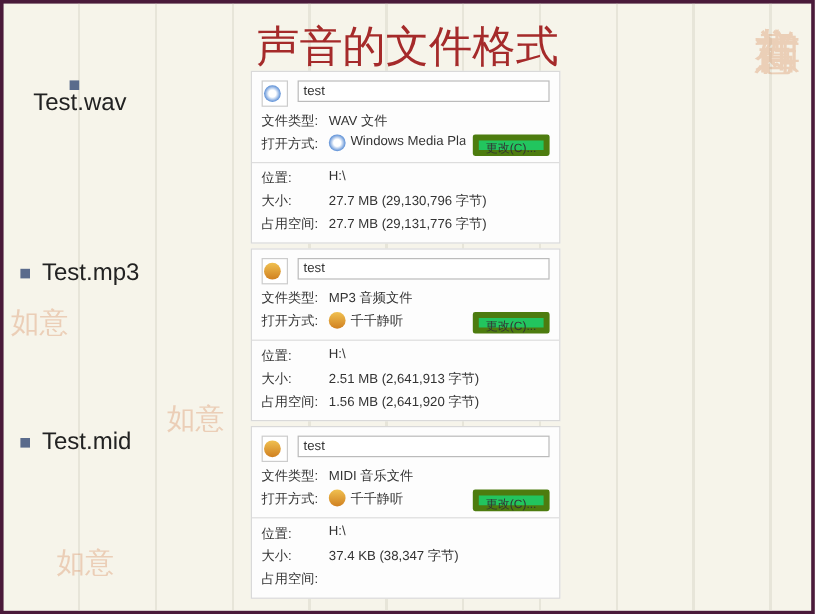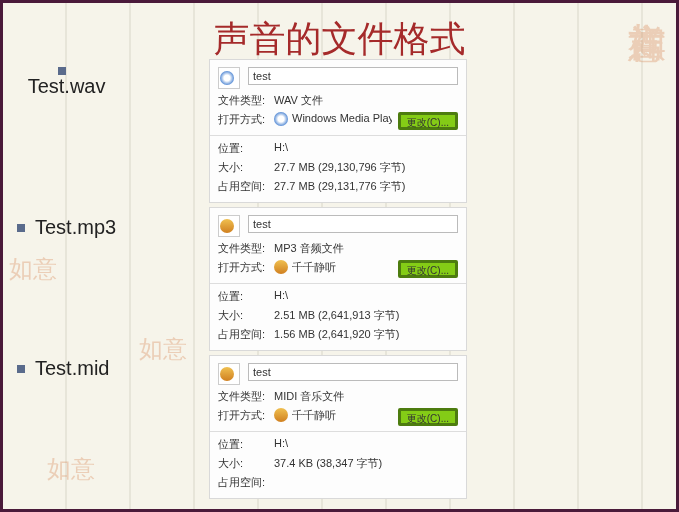--- a/index.html
+++ b/index.html
@@ -80,21 +80,21 @@
     display: flex; align-items: center; justify-content: center;
     margin-right: 8px;
   }
   .fname-field {
     flex: 1; height: 18px; border: 1px solid #bbb; background: #fff;
     padding: 0 4px; font-size: 11px; line-height: 16px;
   }
   .lbl { width: 56px; color: #333; }
   .val { color: #333; }
   .btn {
-    border: 3px solid #4d7c0f; background: #84cc16; font-size: 10px;
+    border: 5px solid #4d7c0f; background: #22c55e; font-size: 10px;
     height: 18px; line-height: 16px; padding: 0 6px; margin-left: 6px;
     border-radius: 2px;
   }
   hr.sep { border: none; border-top: 1px solid #ddd; margin: 3px -8px; }
   .smico { width: 14px; height: 14px; border-radius: 50%; display: inline-block; margin-right: 4px; vertical-align: middle; }
   .ico-wmp { background: radial-gradient(circle,#fff 30%,#5a8ed6 70%); }
   .ico-audio { background: linear-gradient(#f0c050,#d08020); }
 </style>
 </head>
 <body>

